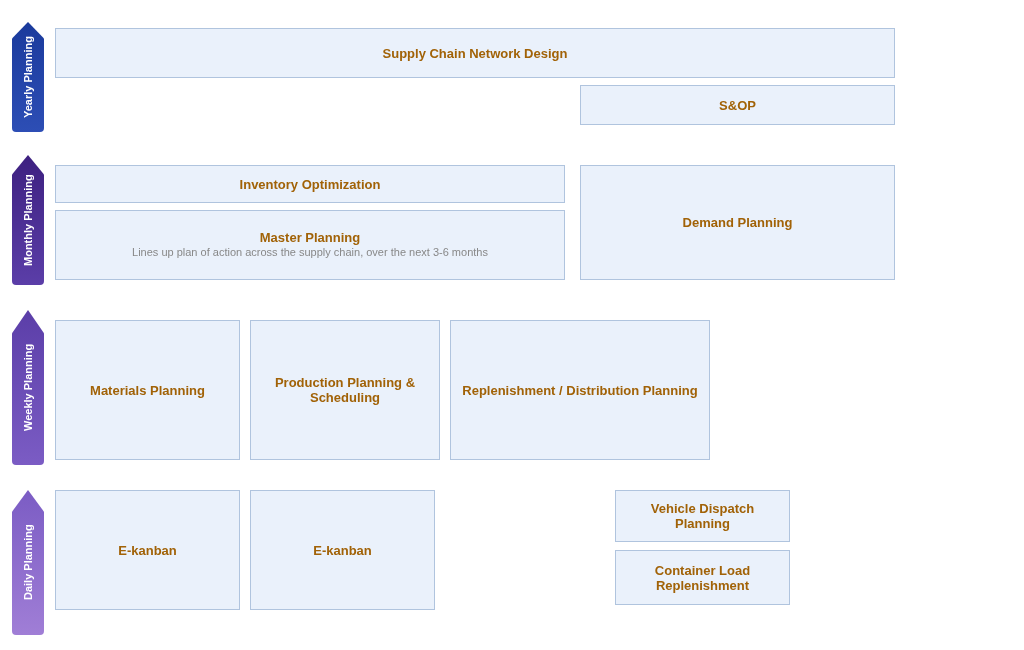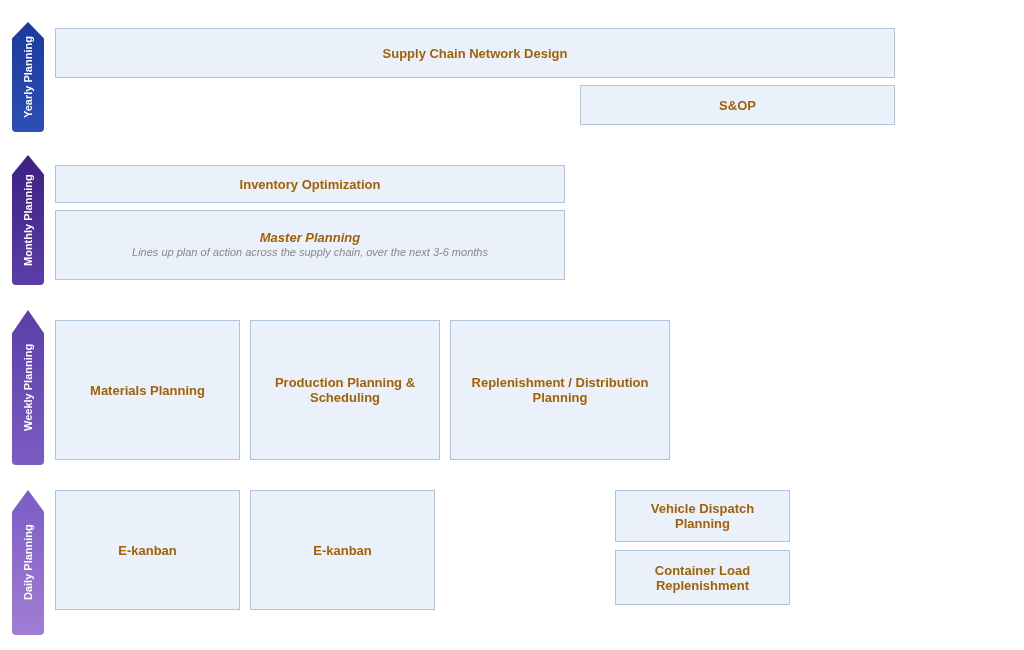--- a/index.html
+++ b/index.html
@@ -118,21 +118,20 @@
       width: 510px;
       height: 38px;
       text-align: center;
     }
 
     .box-master-planning {
       top: 210px;
       left: 55px;
       width: 510px;
       height: 70px;
-      font-style: italic;
     }
 
     .box-demand-planning {
       top: 165px;
       left: 580px;
       width: 315px;
       height: 115px;
     }
 
     
@@ -146,21 +145,21 @@
     .box-production {
       top: 320px;
       left: 250px;
       width: 190px;
       height: 140px;
     }
 
     .box-replenishment {
       top: 320px;
       left: 450px;
-      width: 220px;
+      width: 260px;
       height: 140px;
     }
 
     
     .box-ekanban1 {
       top: 490px;
       left: 55px;
       width: 185px;
       height: 120px;
     }
@@ -211,20 +210,23 @@
     <span class="box-title">S&amp;OP</span>
   </div>
 
   <div class="box box-inventory">
     <span class="box-title">Inventory Optimization</span>
   </div>
   <div class="box box-master-planning">
     <span class="box-title">Master Planning</span>
     <span class="box-subtitle">Lines up plan of action across the supply chain, over the next 3-6 months</span>
   </div>
+  <div class="box box-demand-planning">
+    <span class="box-title">Demand Planning</span>
+  </div>
 
   <div class="box box-materials">
     <span class="box-title">Materials Planning</span>
   </div>
   <div class="box box-production">
     <span class="box-title">Production Planning &amp; Scheduling</span>
   </div>
   <div class="box box-replenishment">
     <span class="box-title">Replenishment / Distribution Planning</span>
   </div>

